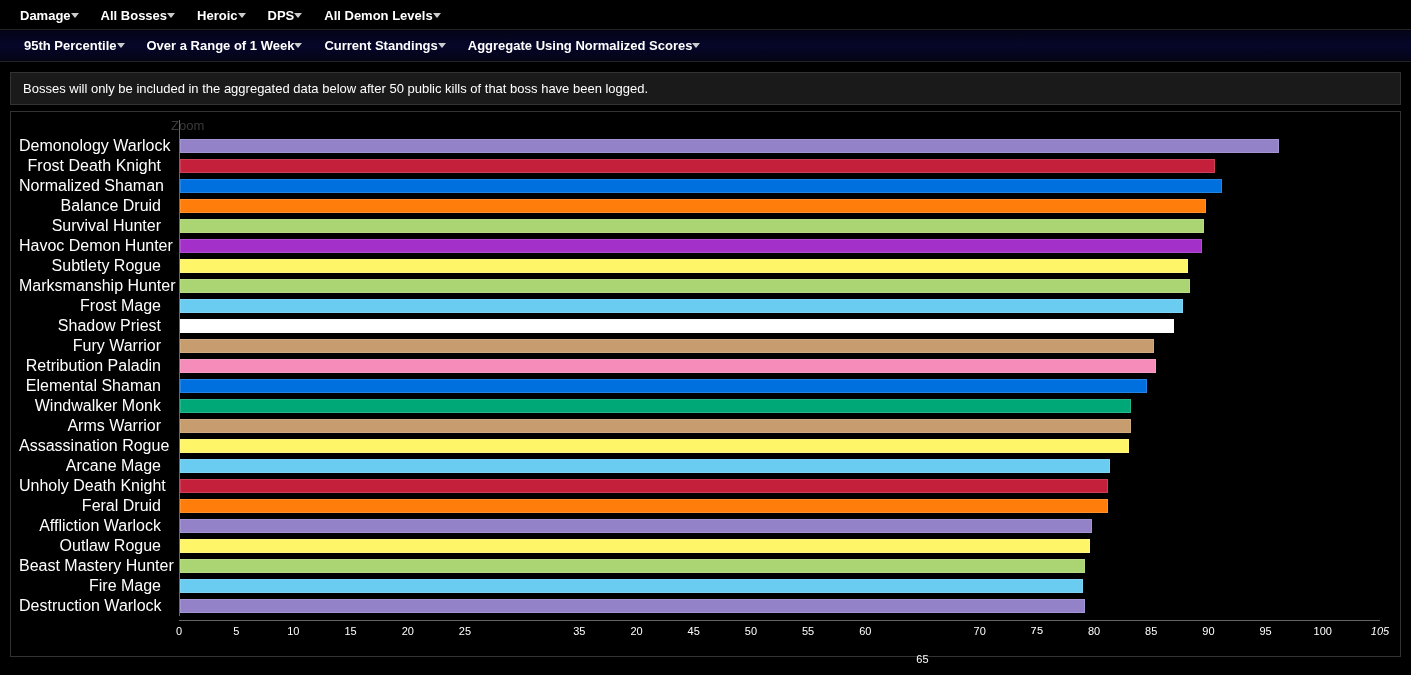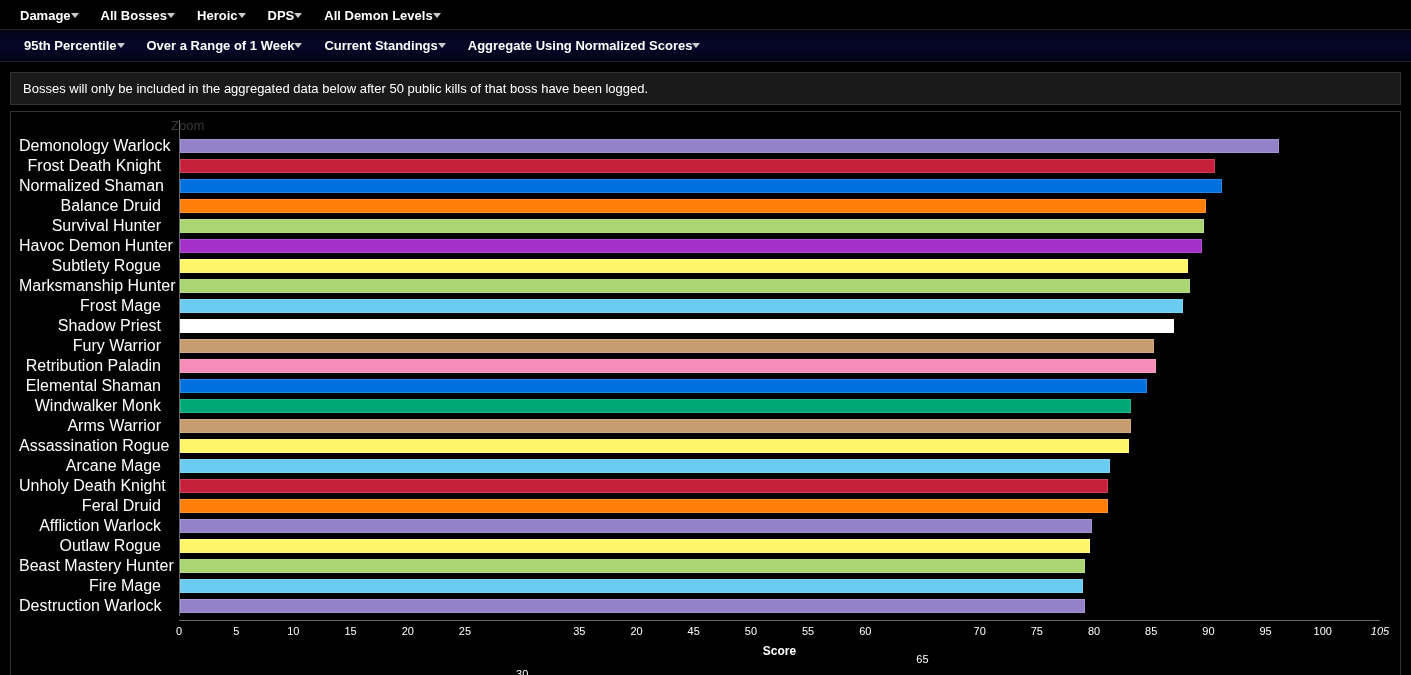--- a/index.html
+++ b/index.html
@@ -328,22 +328,21 @@
       <div class="xtick" style="left: 23.8095%;">25</div>
       <div class="xtick" style="left: 28.5714%; margin-top: 43px;">30</div>
       <div class="xtick" style="left: 33.3333%;">35</div>
       <div class="xtick" style="left: 38.0952%;">20</div>
       <div class="xtick" style="left: 42.8571%;">45</div>
       <div class="xtick" style="left: 47.619%;">50</div>
       <div class="xtick" style="left: 52.381%;">55</div>
       <div class="xtick" style="left: 57.1429%;">60</div>
       <div class="xtick" style="left: 61.9048%; margin-top: 28px;">65</div>
       <div class="xtick" style="left: 66.6667%;">70</div>
-      <div class="xtick" style="left: 71.4286%;">75</div>
+      <div class="xtick" style="left: 71.4286%; font-family: Liberation Mono, monospace;">75</div>
       <div class="xtick" style="left: 76.1905%;">80</div>
       <div class="xtick" style="left: 80.9524%;">85</div>
       <div class="xtick" style="left: 85.7143%;">90</div>
       <div class="xtick" style="left: 90.4762%;">95</div>
       <div class="xtick" style="left: 95.2381%;">100</div>
       <div class="xtick" style="left: 100%; font-style: italic;">105</div>
     </div>
-  <div class="xlabel">Score</div>
 </div>
 
 </body></html>

